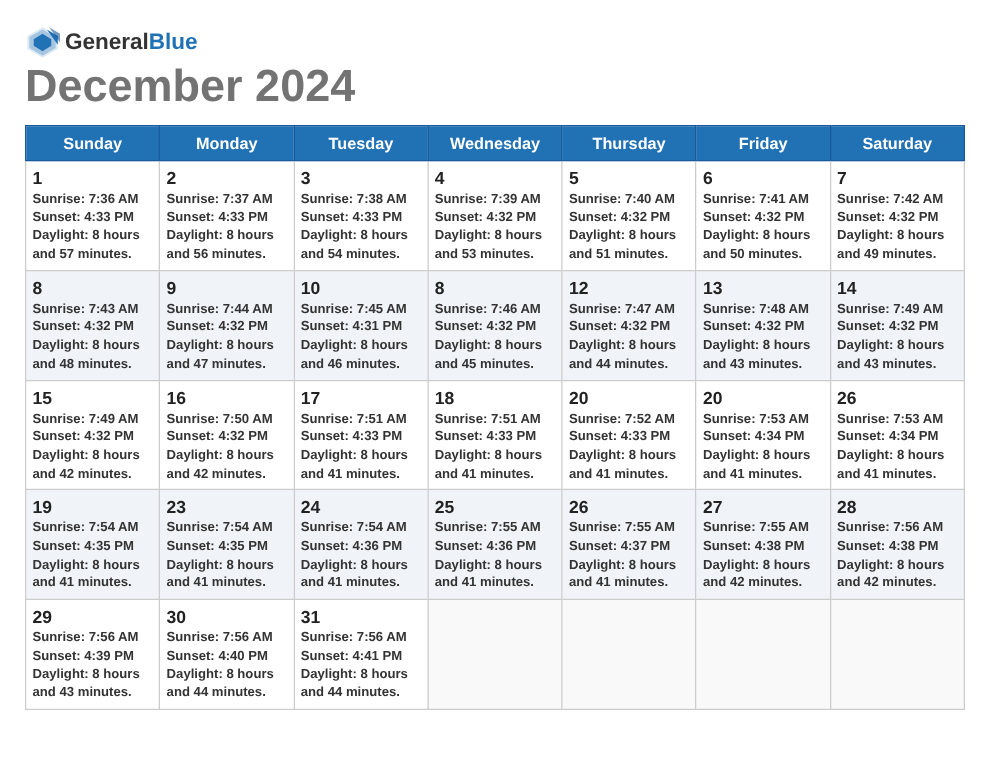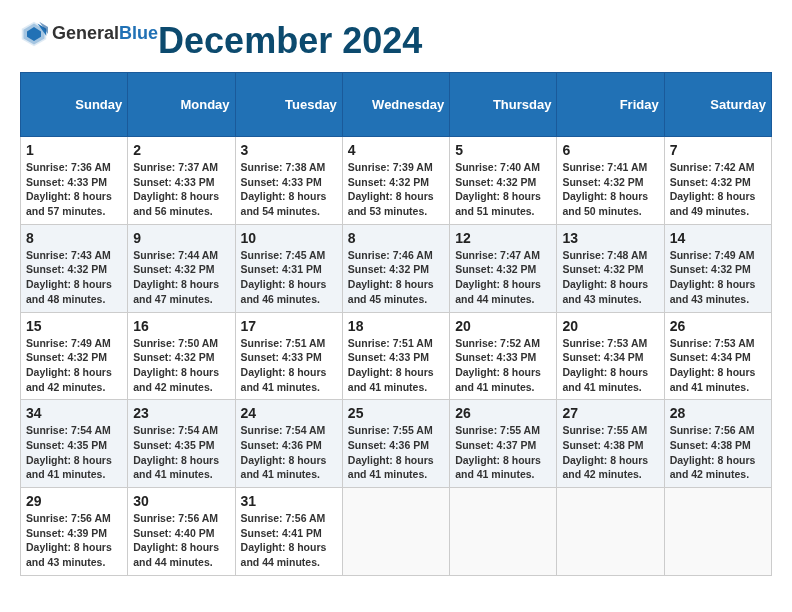--- a/index.html
+++ b/index.html
@@ -5,23 +5,24 @@
     * { box-sizing: border-box; margin: 0; padding: 0; }
     body {
       font-family: Arial, sans-serif;
       background: #fff;
       width: 792px;
       min-height: 612px;
       padding: 20px;
     }
     .header-section {
       display: flex;
-      justify-content: flex-start;
+      justify-content: space-between;
       align-items: flex-start;
       margin-bottom: 10px;
+      flex-direction: column;
     }
     .logo {
       display: flex;
       align-items: center;
       gap: 4px;
     }
     .logo-text {
       font-size: 18px;
       font-weight: bold;
       line-height: 1.1;
@@ -31,36 +32,36 @@
     .logo-icon {
       width: 28px;
       height: 28px;
     }
     .title-block {
       text-align: right;
     }
     .month-title {
       font-size: 36px;
       font-weight: bold;
-      color: #0c4a6e;
+      color: #737373;
     }
     .location-title {
       font-size: 16px;
       color: #444;
     }
     .calendar {
       width: 100%;
       border-collapse: collapse;
       font-size: 11px;
     }
     .calendar th {
       background-color: #2171b5;
       color: #fff;
-      padding: 24px 5px;
-      text-align: right;
+      padding: 6px 5px;
+      text-align: center;
       font-size: 13px;
       font-weight: bold;
       border: 1px solid #1a5a9a;
     }
     .calendar td {
       border: 1px solid #ccc;
       vertical-align: top;
       padding: 5px 5px 5px 5px;
       width: calc(100% / 7);
       background: #fff;
@@ -292,21 +293,21 @@
           <span class="day-number">26</span>
           <div class="day-info">
             Sunrise: 7:53 AM<br>
             Sunset: 4:34 PM<br>
             Daylight: 8 hours and 41 minutes.
           </div>
         </td>
       </tr>
       <tr>
         <td>
-          <span class="day-number">34</span>
+          <span class="day-number">19</span>
           <div class="day-info">
             Sunrise: 7:54 AM<br>
             Sunset: 4:35 PM<br>
             Daylight: 8 hours and 41 minutes.
           </div>
         </td>
         <td>
           <span class="day-number">23</span>
           <div class="day-info">
             Sunrise: 7:54 AM<br>

